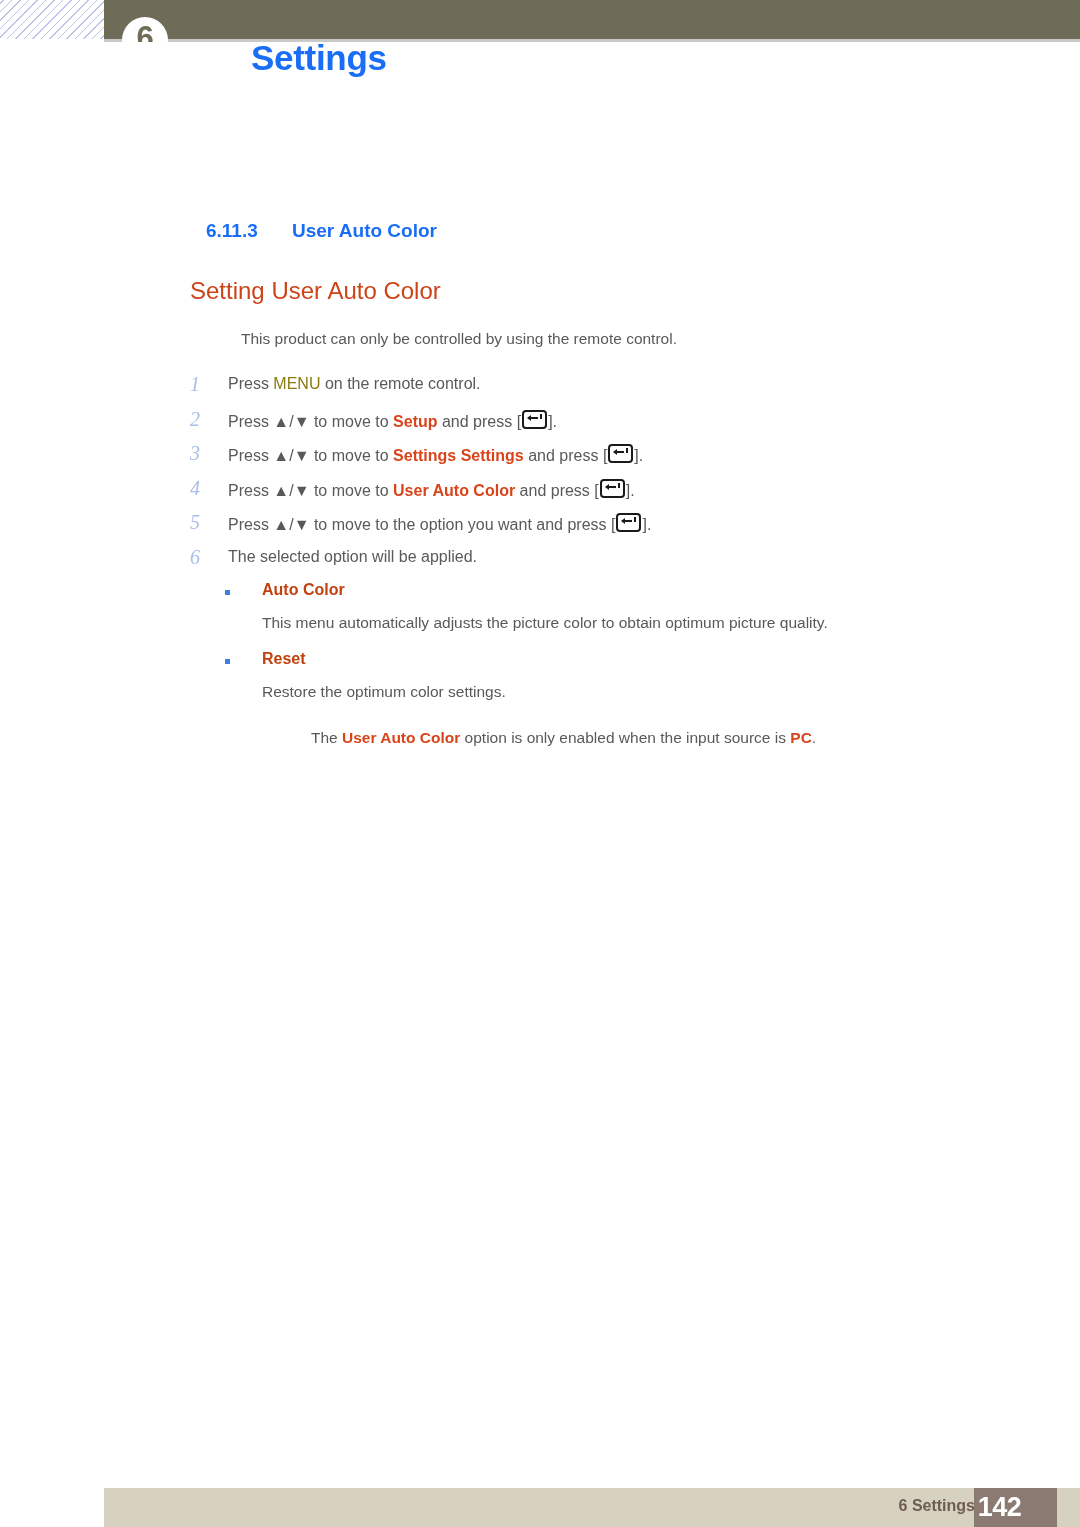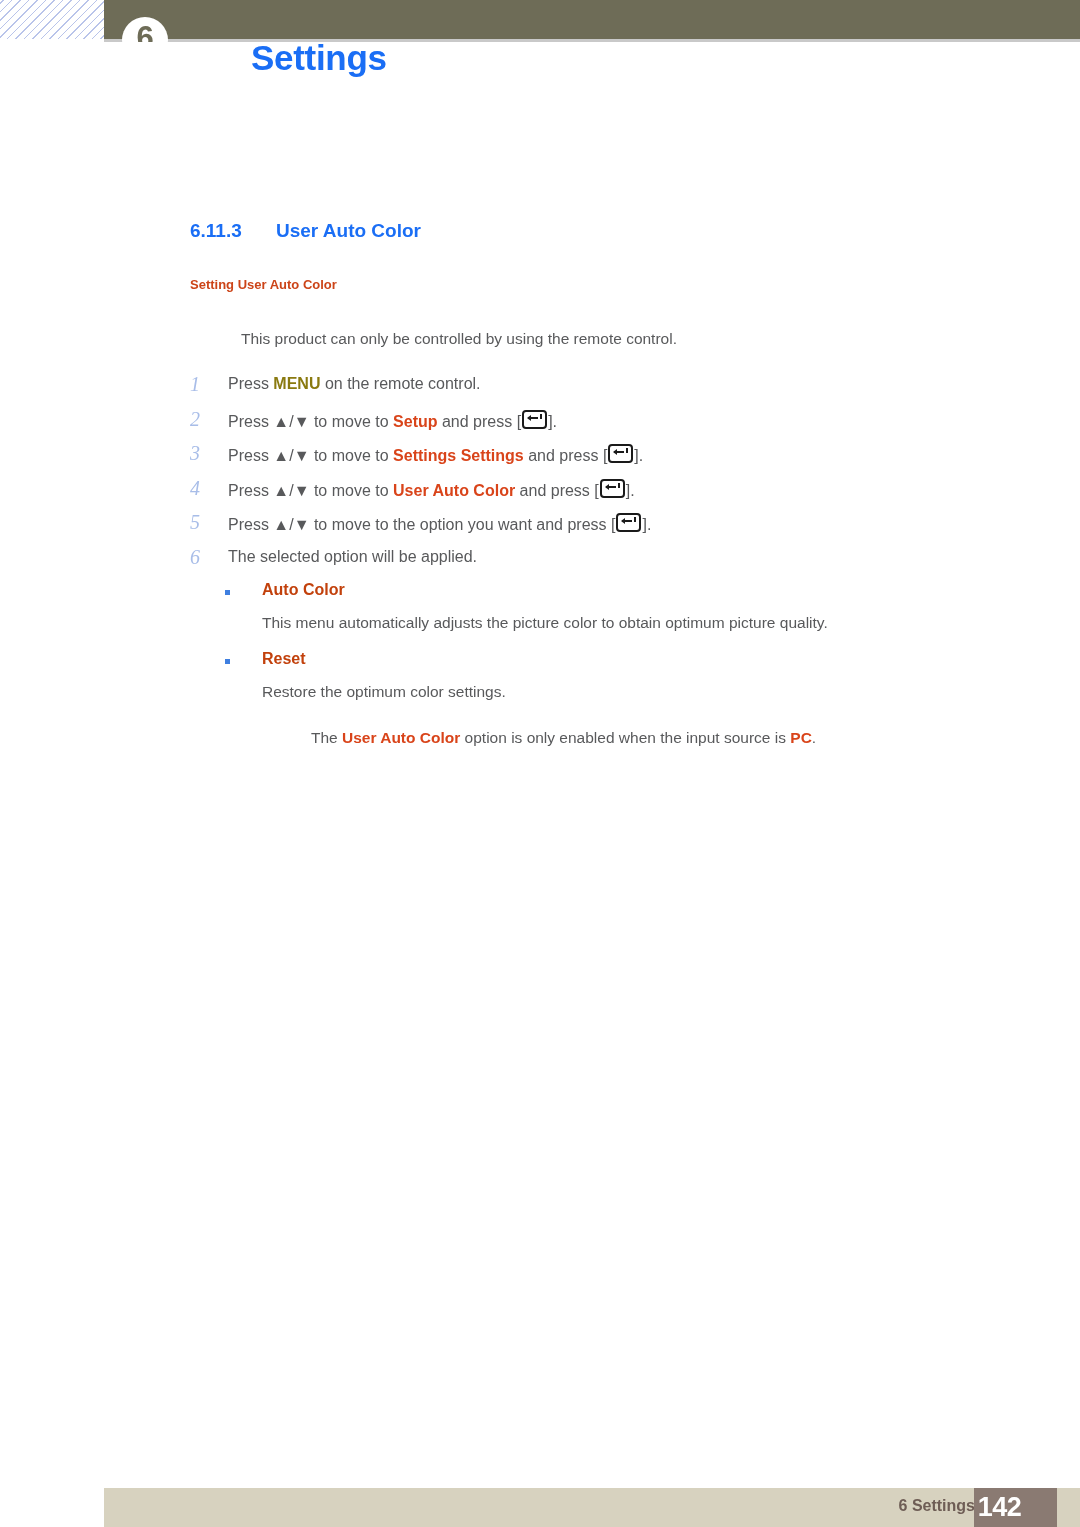--- a/index.html
+++ b/index.html
@@ -109,28 +109,29 @@
     left: 190px;
     top: 220px;
     font-size: 19px;
     font-weight: bold;
     color: #1a6ef5;
     white-space: nowrap;
   }
   .sec-heading .sec-num {
     display: inline-block;
     min-width: 86px;
+    margin-left: 16px;
   }
 
   .sub-heading {
     position: absolute;
     left: 190px;
     top: 277px;
-    font-size: 13px;
-    font-weight: bold;
+    font-size: 24px;
+    font-weight: normal;
     color: #cc4418;
     white-space: nowrap;
   }
 
   .intro-note {
     position: absolute;
     left: 241px;
     top: 330px;
     font-size: 15.5px;
     color: #58595b;
@@ -161,21 +162,21 @@
     font-style: italic;
     font-size: 20px;
     color: #a8bde8;
   }
   .step .step-text {
     position: absolute;
     left: 38px;
     top: 2px;
   }
 
-  b.tok-menu   { color: #8a7a10; font-weight: bold; }
+  b.tok-menu   { color: #8a7a10; font-weight: normal; }
   b.tok-red    { color: #d9441a; font-weight: bold; }
 
   
   .enter-key {
     display: inline-block;
     width: 21px;
     height: 15px;
     border: 2px solid #1a1a1a;
     border-radius: 4px;
     position: relative;

